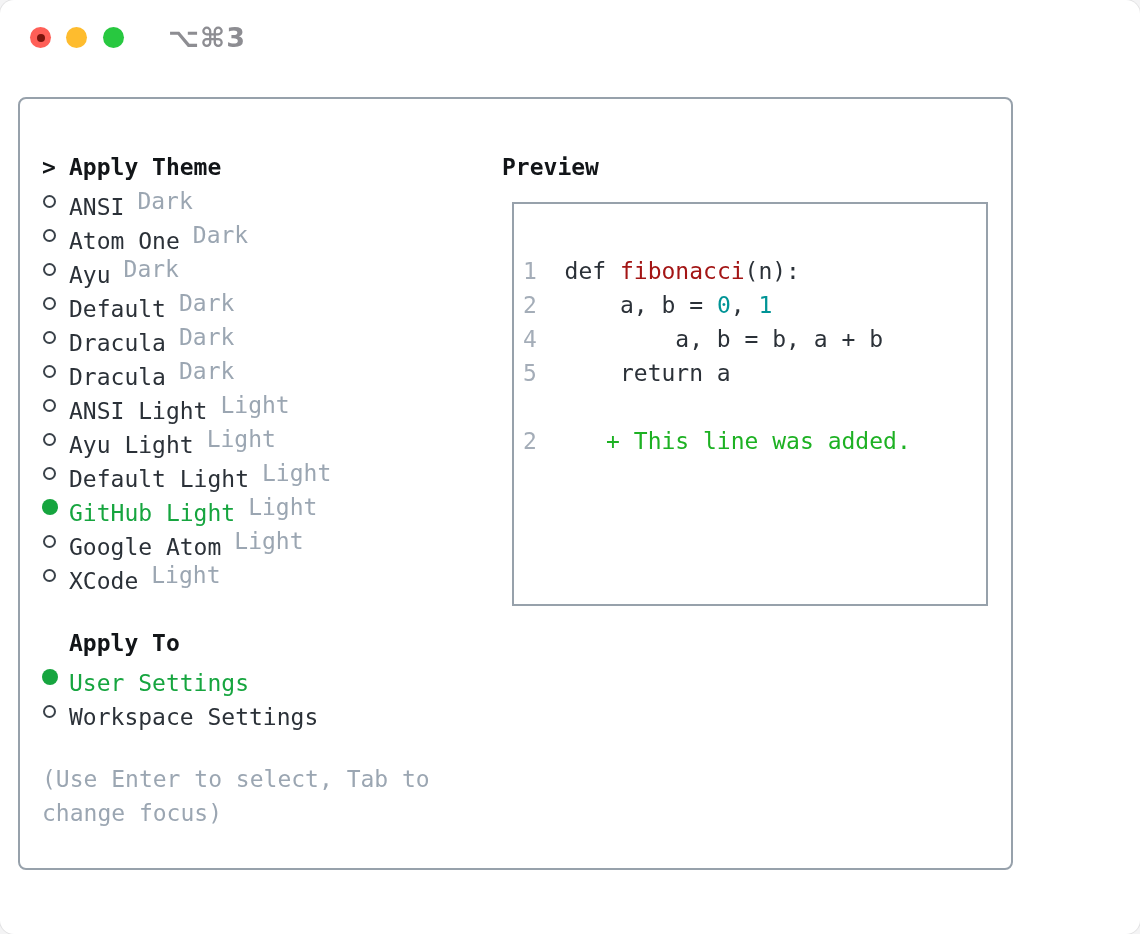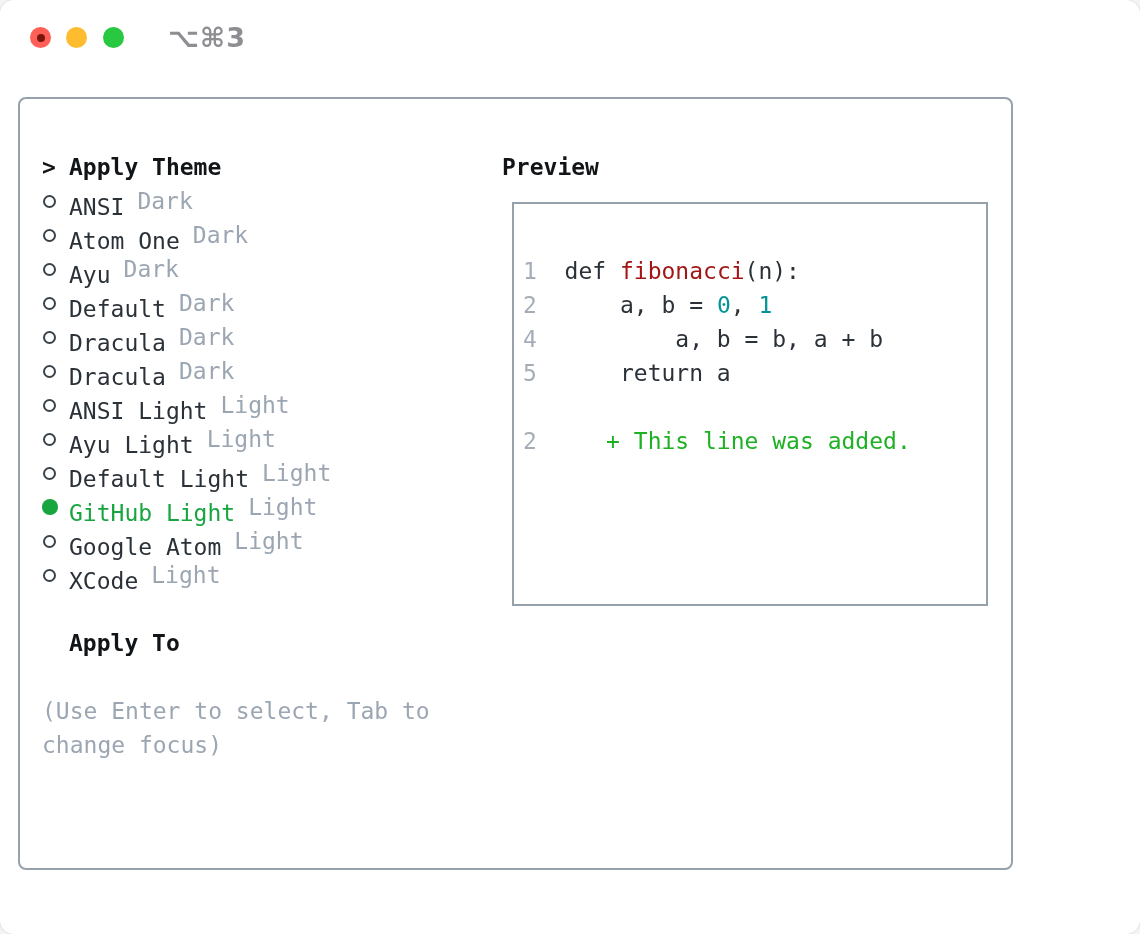--- a/index.html
+++ b/index.html
@@ -168,20 +168,34 @@
             </span>
             <span class="item-name">XCode</span>
             <span class="item-tag">Light</span>
           </div>
         </div>
       <div class="spacer"></div>
       <div class="row">
         <span class="cell-bullet"></span>
         <span class="hdr">Apply To</span>
       </div>
+      <div id="apply-options">
+          <div class="row selected">
+            <span class="cell-bullet">
+              <span class="radio sel"></span>
+            </span>
+            <span class="item-name">User Settings</span>
+          </div>
+          <div class="row">
+            <span class="cell-bullet">
+              <span class="radio"></span>
+            </span>
+            <span class="item-name">Workspace Settings</span>
+          </div>
+        </div>
       <div class="spacer"></div>
       <div class="hint">(Use Enter to select, Tab to</div>
       <div class="hint">change focus)</div>
     </div>
 
     <div class="preview-hdr">Preview</div>
     <div class="preview-box">
       <div class="code" id="code-lines">
           <div class="code-line"><span class="ln">1</span><span class="tok c-p">  def </span><span class="tok c-fn">fibonacci</span><span class="tok c-p">(n):</span></div>
           <div class="code-line"><span class="ln">2</span><span class="tok c-p">      a, b = </span><span class="tok c-nm">0</span><span class="tok c-p">, </span><span class="tok c-nm">1</span></div>

